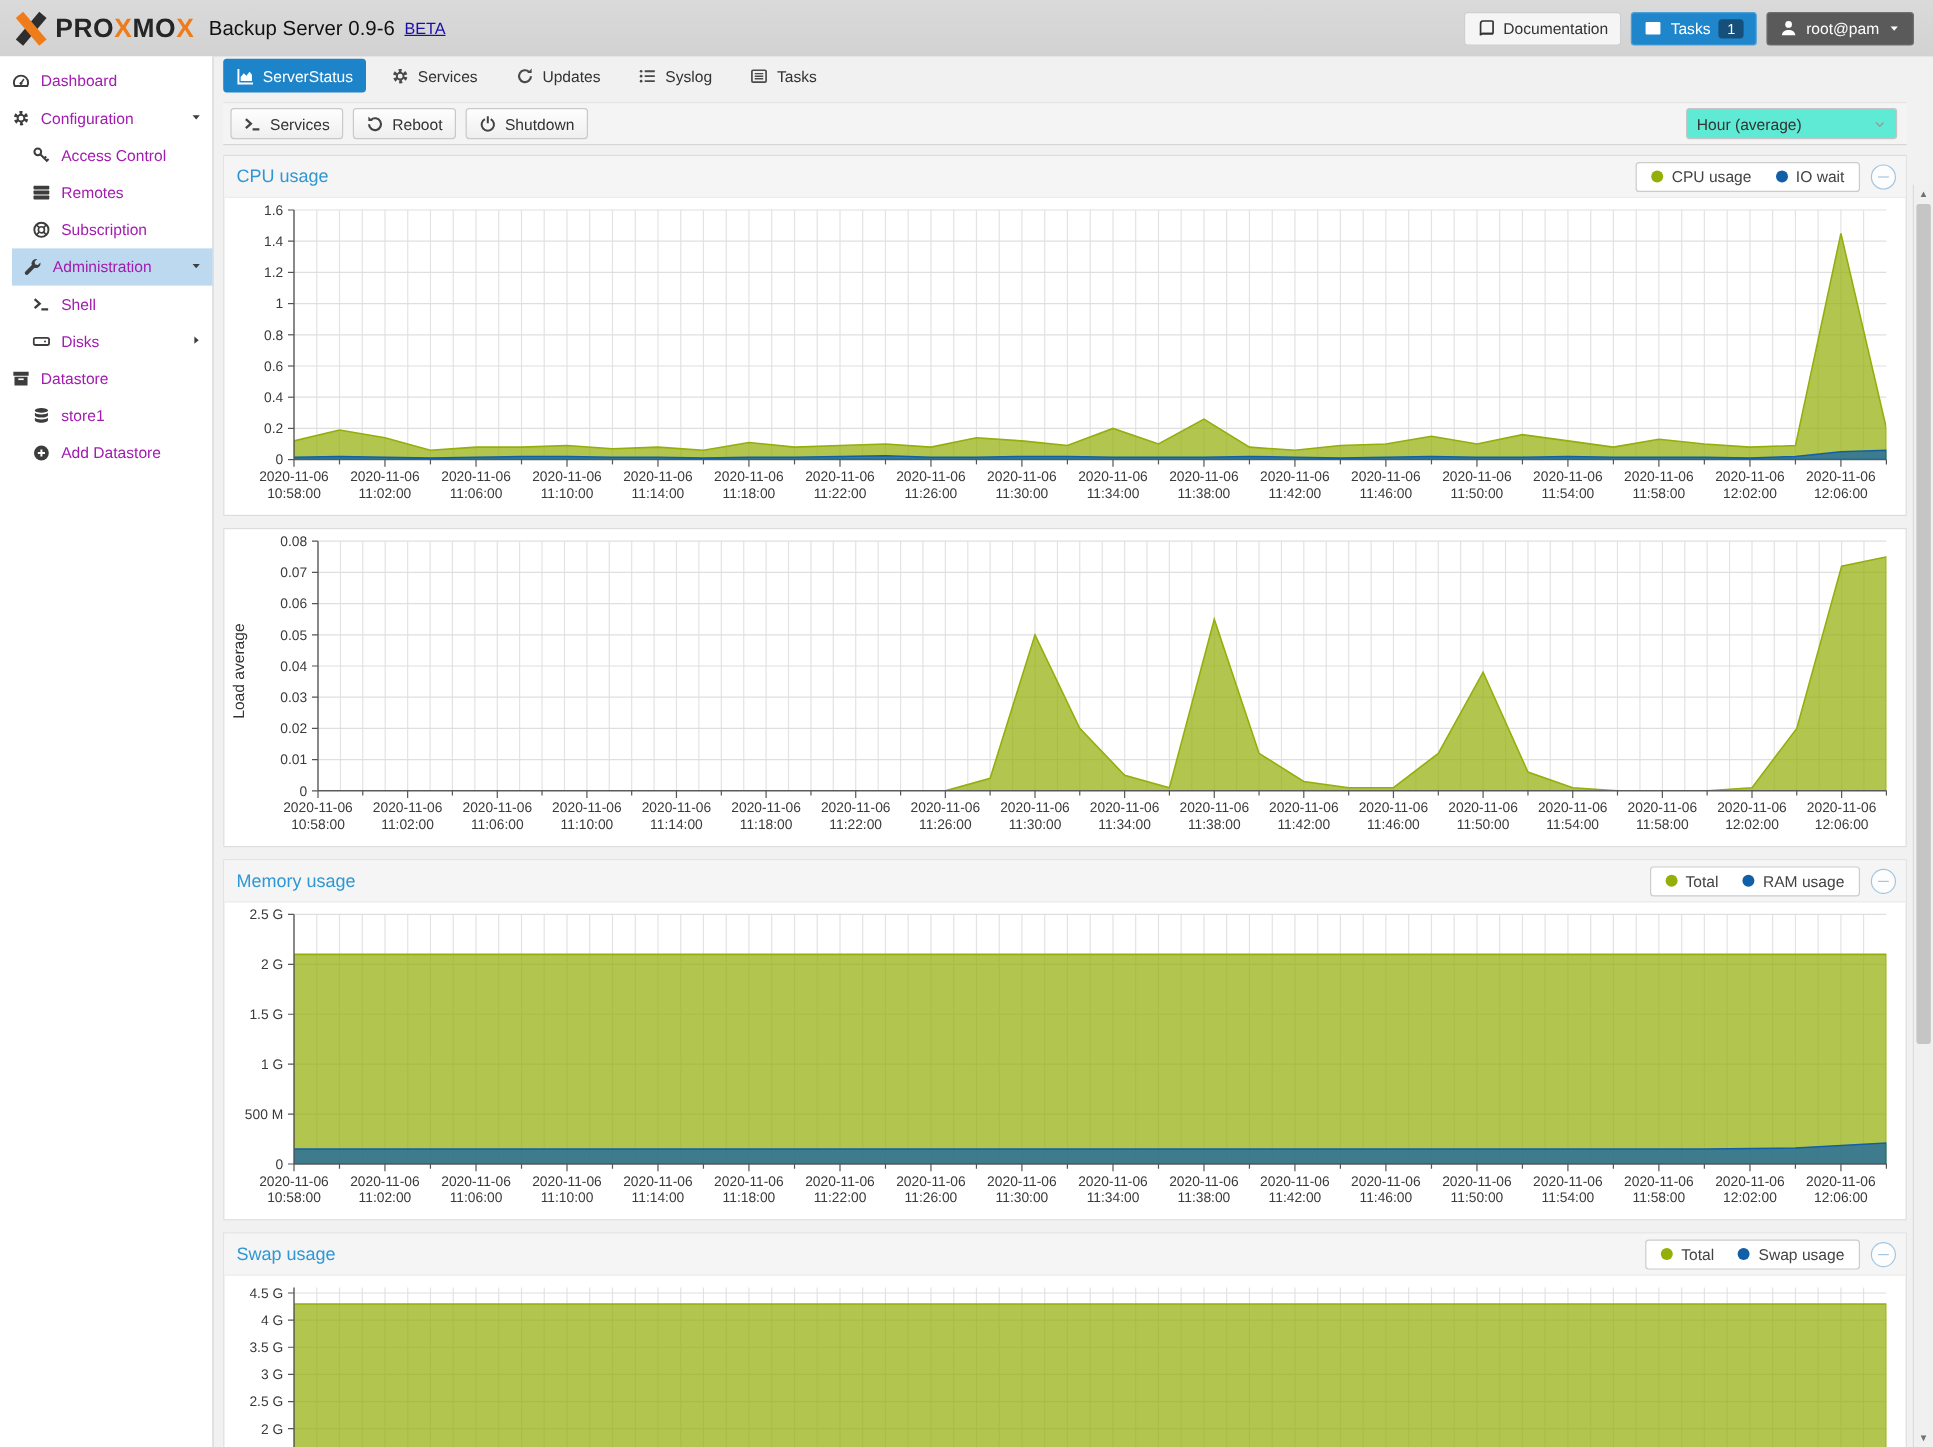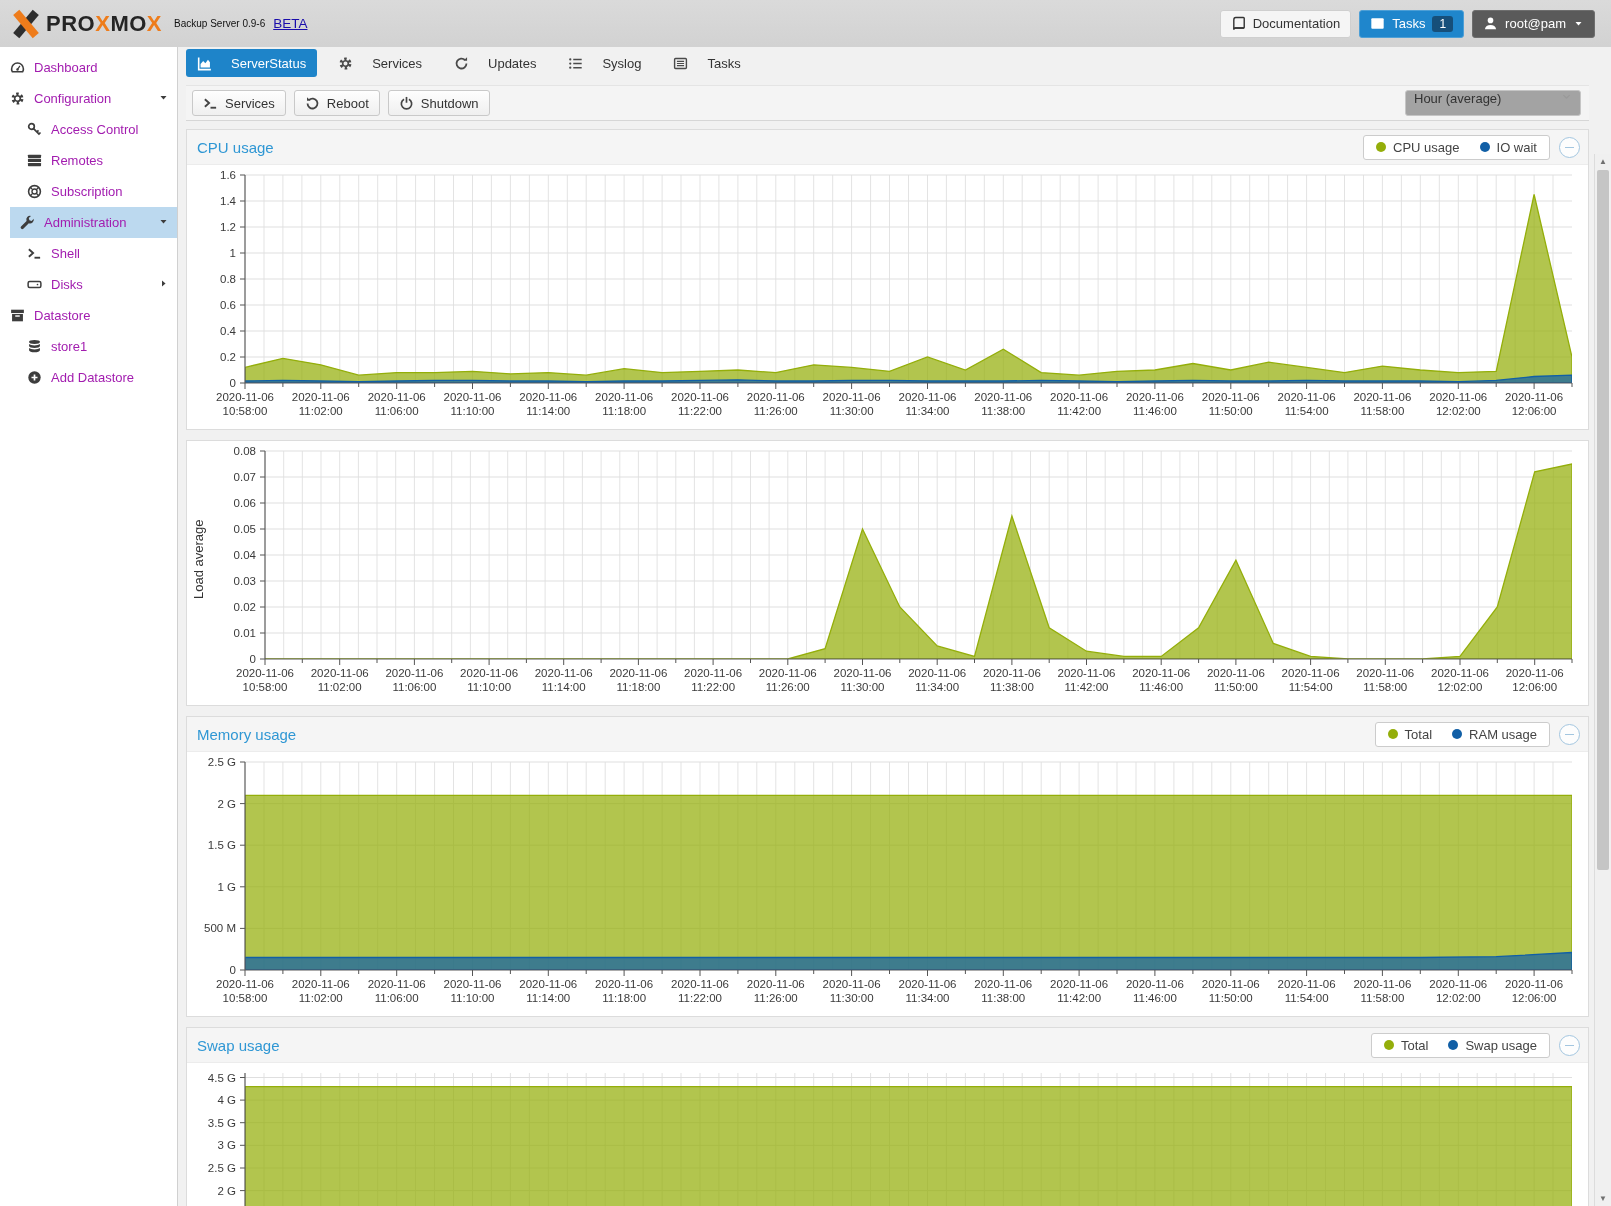--- a/index.html
+++ b/index.html
@@ -4,52 +4,52 @@
 <style>
   html,body{margin:0;padding:0;}
   body{width:1611px;height:1206px;overflow:hidden;background:#f1f1f1;
        font-family:"Liberation Sans",sans-serif;font-size:13px;color:#303030;}
   
   .app-header{height:47px;background:linear-gradient(#dadada,#d2d2d2);display:flex;align-items:center;
               padding:0 10px;gap:8px;box-sizing:border-box;}
   .logo{display:flex;align-items:center;gap:4px;}
   .logo-text{font-size:22px;font-weight:800;letter-spacing:.5px;line-height:1;}
   .logo-text .ld{color:#252525}.logo-text .lx{color:#ee7c1b}
-  .subtitle{font-size:10px;color:#111;margin-left:4px;}
+  .subtitle{font-size:17px;color:#111;margin-left:4px;}
   .beta{color:#1a0dab;text-decoration:underline;font-size:13.5px;cursor:pointer;}
   .header-right{margin-left:auto;display:flex;gap:8px;align-items:center;padding-right:6px;}
   .hbtn{display:flex;align-items:center;gap:7px;height:26px;padding:0 10px;border-radius:3px;
         font-size:13px;cursor:pointer;border:1px solid transparent;}
   .hbtn.light{background:#f5f5f5;border-color:#cfcfcf;color:#333;}
   .hbtn.primary{background:#1f86cc;border-color:#4d9fd6;color:#fff;}
   .hbtn.dark{background:#5a5a5a;border-color:#6e6e6e;color:#fff;}
   .badge{background:rgba(15,35,55,.55);color:#fff;border-radius:3px;padding:1px 7px;font-size:12px;}
   
   .body-row{display:flex;height:1159px;}
   .sidebar{width:178px;background:#fff;border-right:1px solid #d0d0d0;padding-top:5px;box-sizing:border-box;flex:none;}
   .side-item{display:flex;align-items:center;height:31px;gap:9px;padding-right:8px;cursor:pointer;color:#a21caf;}
   .side-item.lv0{padding-left:10px}.side-item.lv1{padding-left:27px}
   .side-item.sel{background:#bcd9ef;margin-left:10px;}
   .side-item .ic{color:#3d3d3d}
   .side-item .slbl{flex:1;}
   .exp{margin-left:auto;color:#8a8a8a;}
   main{flex:1;position:relative;padding-left:8px;box-sizing:border-box;overflow:hidden;}
   .page-title{font-size:16px;color:#2f97d4;padding:11px 0 8px 2px;}
   .tabs{display:flex;gap:10px;align-items:flex-end;height:30px;}
-  .tab{display:flex;align-items:center;gap:19px;padding:0 11px;height:28px;border-radius:3px;color:#333;cursor:pointer;}
+  .tab{display:flex;align-items:center;gap:7px;padding:0 11px;height:28px;border-radius:3px;color:#333;cursor:pointer;}
   .tab .ic{color:#4a4a4a}
   .tab.active{background:#1e84c9;color:#fff;}
   .tab.active .ic{color:#fff}
   .toolbar{display:flex;align-items:center;gap:8px;background:#f4f4f4;border-top:1px solid #e4e4e4;
            border-bottom:1px solid #d6d6d6;padding:4px 8px 4px 6px;margin-top:8px;margin-right:22px;}
   .tbtn{display:flex;align-items:center;gap:7px;background:linear-gradient(#fefefe,#efefef);
         border:1px solid #c9c9c9;border-radius:3px;height:24px;padding:0 10px;color:#333;cursor:pointer;}
   .tbtn .ic{color:#444}
   .spacer{flex:1}
-  .select{display:flex;align-items:flex-start;justify-content:space-between;width:158px;height:24px;background:#a3a3a3;
+  .select{display:flex;align-items:center;justify-content:space-between;width:158px;height:24px;background:#5eead4;
           border:1px solid #c5c5c5;border-radius:3px;padding:0 8px;color:#333;cursor:pointer;box-sizing:content-box;}
   .select .ic{color:#999}
   
   .panels{margin:8px 22px 0 0;display:flex;flex-direction:column;gap:10px;}
   .panel{background:#fff;border:1px solid #dcdcdc;}
   .panel-h{display:flex;align-items:center;height:34px;background:#f5f5f5;border-bottom:1px solid #ececec;
            padding:0 8px 0 10px;}
   .panel-title{color:#2f97d4;font-size:15px;}
   .legend{margin-left:auto;display:flex;gap:20px;background:#fff;border:1px solid #ccc;border-radius:3px;
           padding:4px 12px;align-items:center;}

